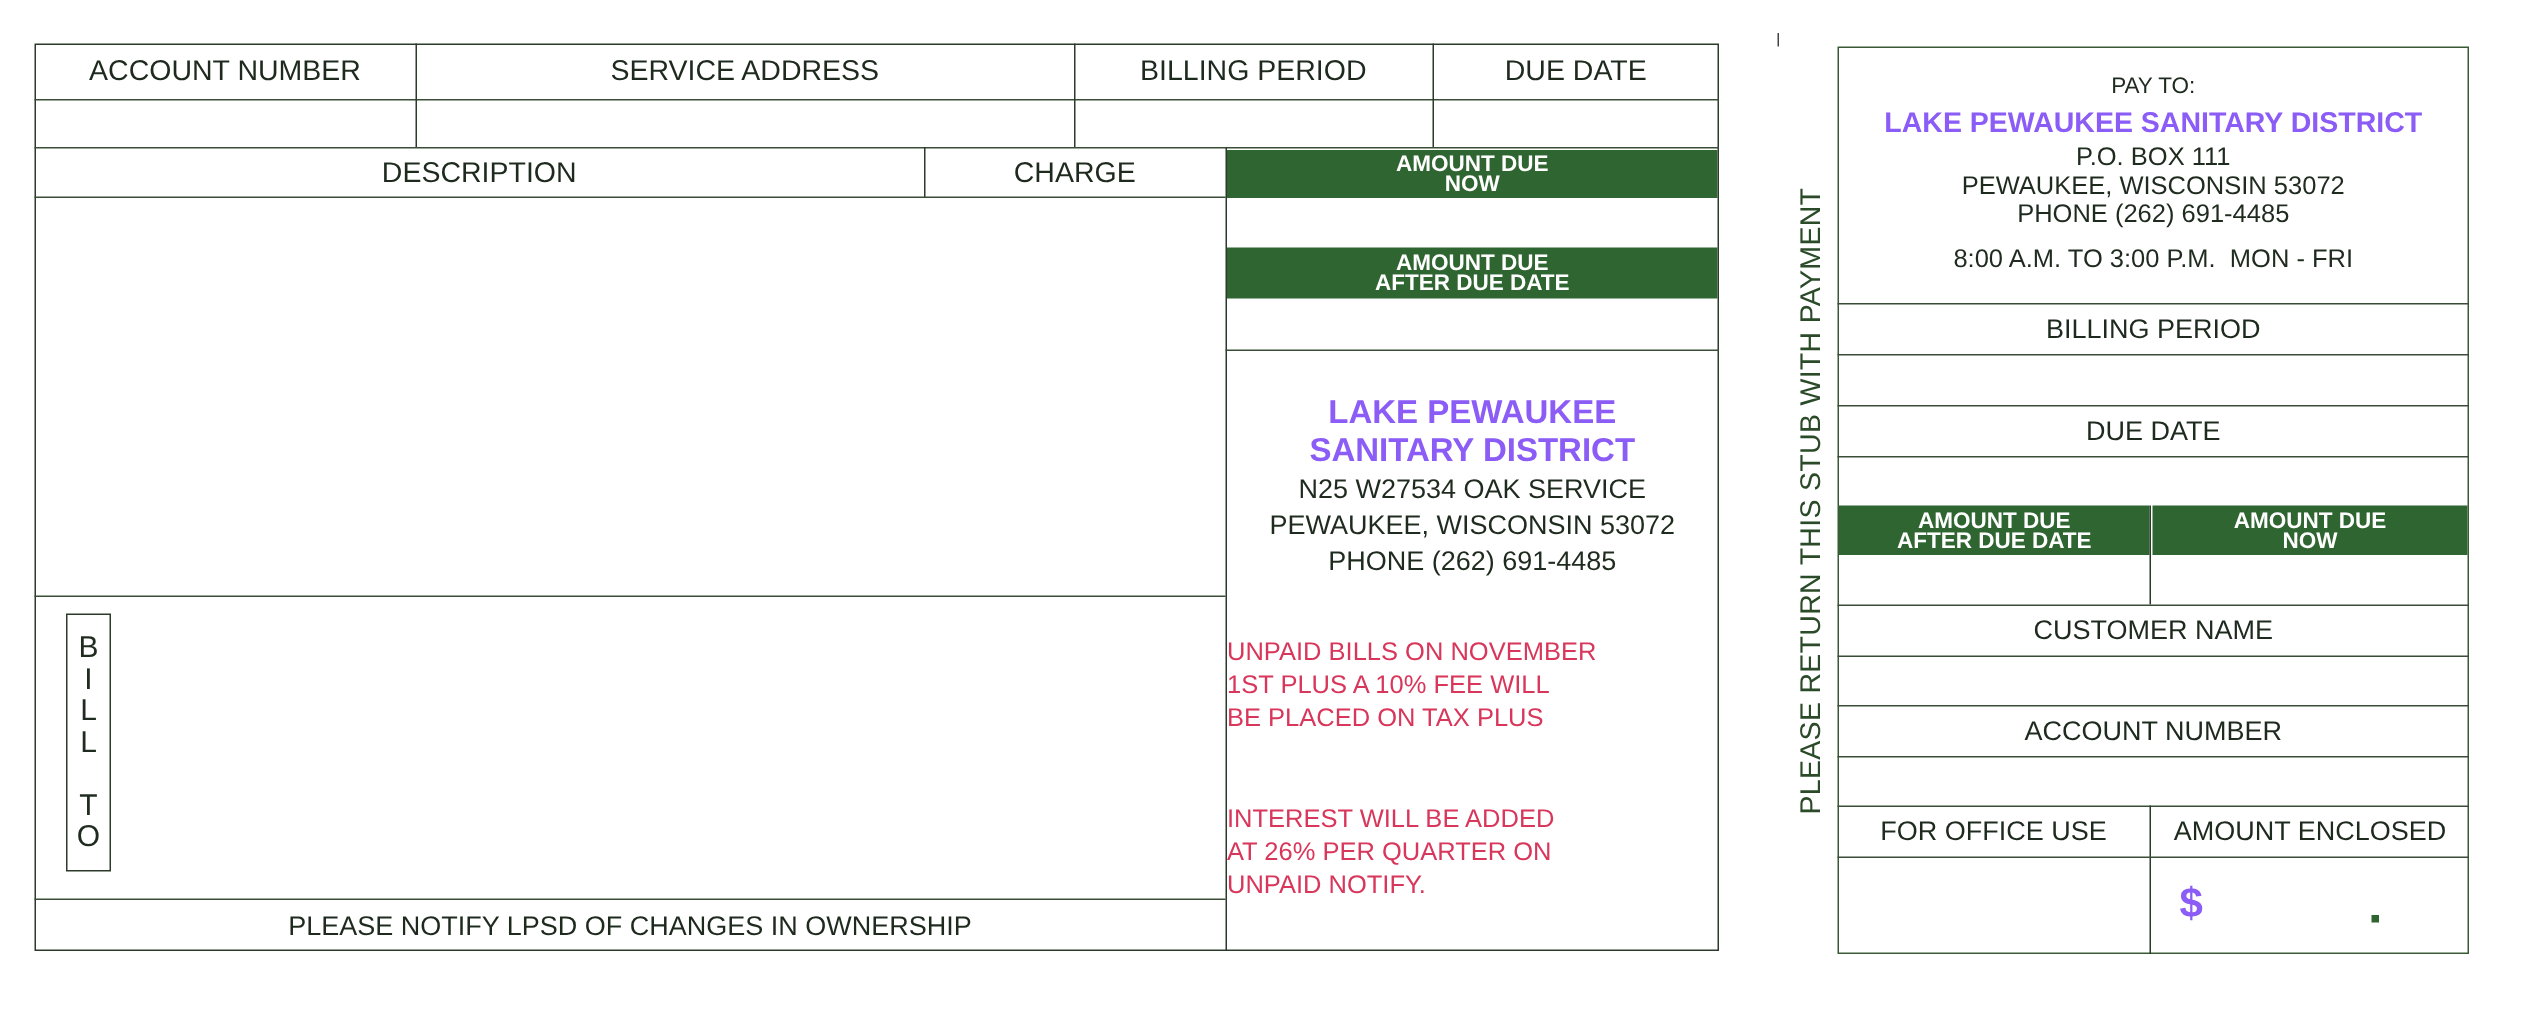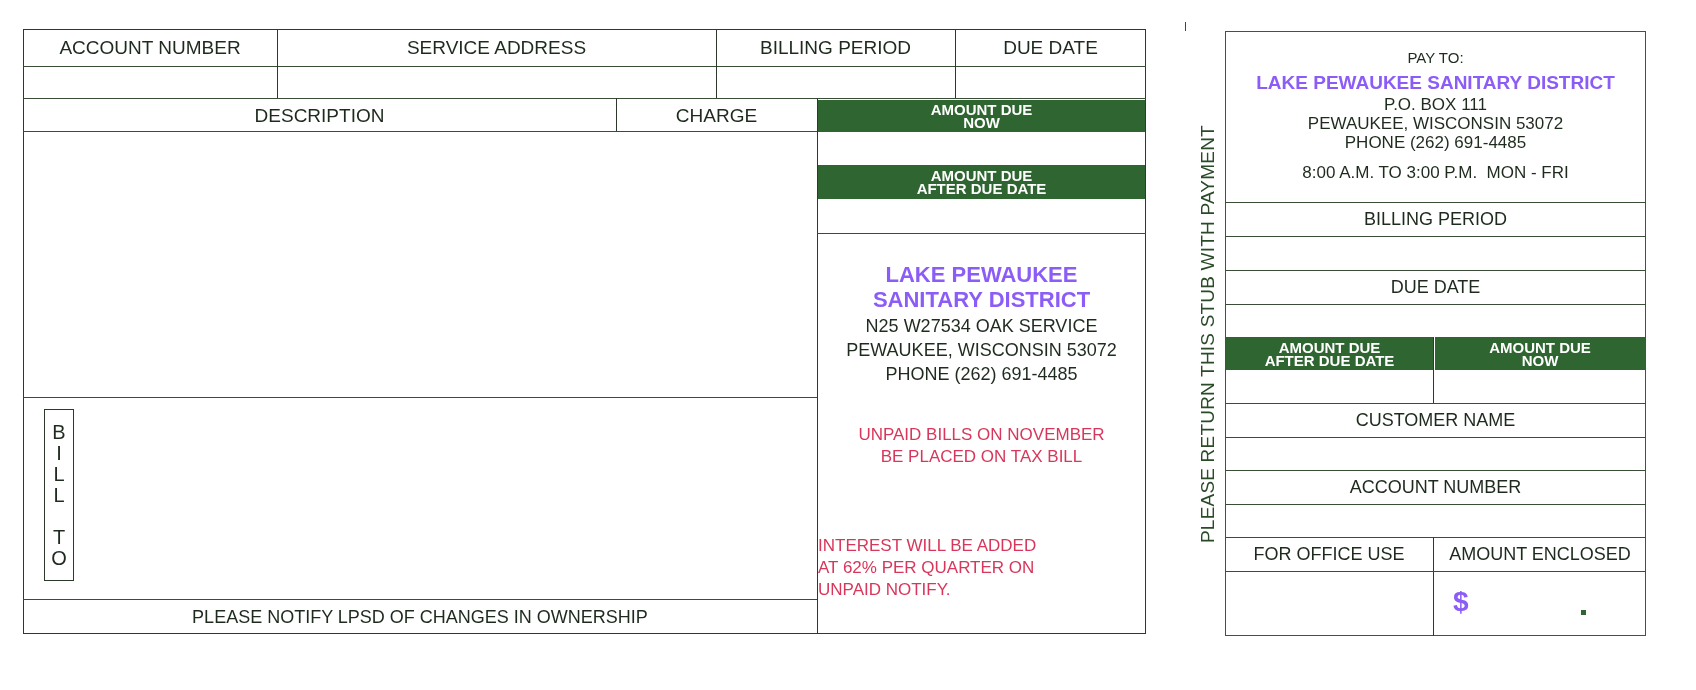--- a/index.html
+++ b/index.html
@@ -65,27 +65,28 @@
 <div class="hl" style="left:817px; top:233px; width:329px;"></div>
 
 <div class="abs" style="left:818px; top:262px; width:327px; text-align:center;">
   <div class="green-title" style="font-size:22px; line-height:25px;">LAKE PEWAUKEE</div>
   <div class="green-title" style="font-size:22px; line-height:25px;">SANITARY DISTRICT</div>
   <div style="font-size:18px; line-height:24px; margin-top:2px;">N25 W27534 OAK SERVICE</div>
   <div style="font-size:18px; line-height:24px;">PEWAUKEE, WISCONSIN 53072</div>
   <div style="font-size:18px; line-height:24px;">PHONE (262) 691-4485</div>
 </div>
 
-<div class="abs red" style="left:818px; top:424px; width:327px; text-align:center; font-size:17px; line-height:22px;">
+<div class="abs red" style="left:818px; top:424px; width:327px; text-align:left; font-size:17px; line-height:22px;">
   <div>UNPAID BILLS ON NOVEMBER</div>
-  <div>BE PLACED ON TAX BILL</div>
+  <div>1ST PLUS A 10% FEE WILL</div>
+  <div>BE PLACED ON TAX PLUS</div>
 </div>
 <div class="abs red" style="left:818px; top:535px; width:327px; font-size:17px; line-height:22px;">
   <div>INTEREST WILL BE ADDED</div>
-  <div>AT 62% PER QUARTER ON</div>
+  <div>AT 26% PER QUARTER ON</div>
   <div>UNPAID NOTIFY.</div>
 </div>
 
 <div class="hl" style="left:23px; top:397px; width:794px;"></div>
 <div class="billto" style="left:44px; top:409px; width:28px; height:170px;">
   <span>B</span>
   <span>I</span>
   <span>L</span>
   <span>L</span>
   <span style="height:21px;"></span>

